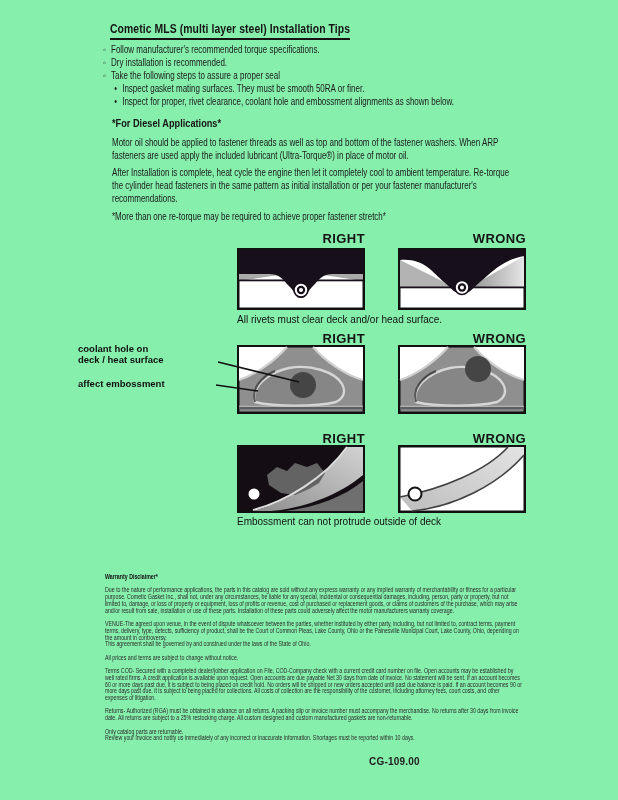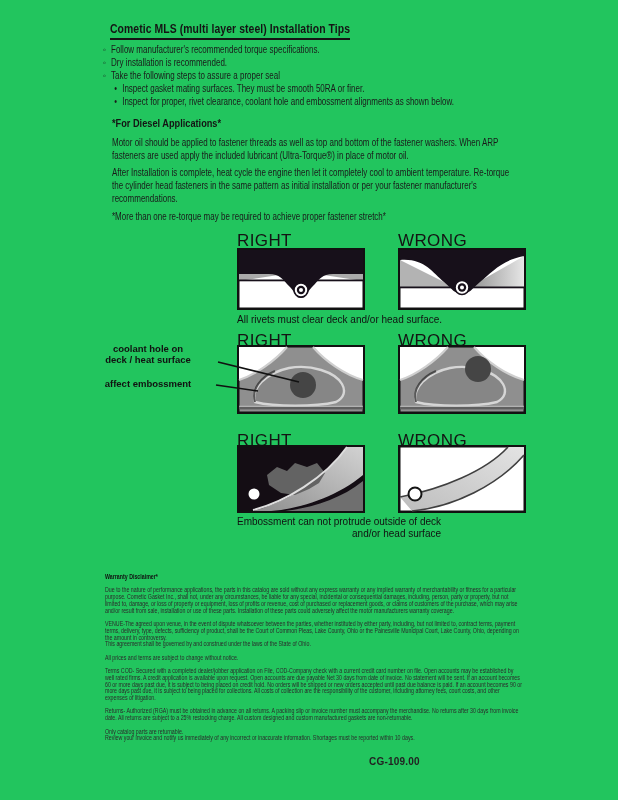--- a/index.html
+++ b/index.html
@@ -1,39 +1,39 @@
 <!DOCTYPE html>
 <html><head>
 <meta charset="utf-8">
 <style>
   * { margin:0; padding:0; box-sizing:border-box; }
   body { background:#ffffff; font-family:"Liberation Sans", sans-serif; }
-  .page { position:relative; width:618px; height:800px; background:#22c55e; overflow:hidden; color:#141414; }
+  .page { position:relative; width:618px; height:800px; background:#86efac; overflow:hidden; color:#141414; }
 
   
   .cx { transform:scaleX(0.8); transform-origin:0 0; }
 
   .abs { position:absolute; }
 
   .title { left:110px; top:21px; font-size:13px; font-weight:bold; letter-spacing:0.1px; }
   .title .t-inner { display:inline-block; border-bottom:2px solid #141414; padding-bottom:2px; white-space:nowrap; }
 
   .bullets { left:103px; top:44px; width:600px; font-size:10px; line-height:12.9px; color:#1a1a1a; }
   .b-row { display:flex; white-space:nowrap; }
   .b-row .mk { width:10px; text-align:left; }
   .b-row.l2 { padding-left:14px; }
 
   .h-diesel { left:112px; top:117px; font-size:11.5px; font-weight:bold; }
   .para { left:112px; font-size:10px; line-height:13.2px; width:505px; color:#1a1a1a; }
   .p1 { top:136px; } .p2 { top:166px; } .p3 { top:210px; }
 
-  .fig-label { width:128px; text-align:left; font-size:17px; font-weight:normal; letter-spacing:0.4px; }
+  .fig-label { width:128px; text-align:right; font-size:13px; font-weight:bold; letter-spacing:0.4px; }
   .caption { font-size:10px; font-weight:normal; color:#111; line-height:12px; white-space:nowrap; }
 
-  .callout { width:140px; text-align:center; font-size:9.5px; font-weight:bold; line-height:11px; color:#111; }
+  .callout { width:140px; text-align:left; font-size:9.5px; font-weight:bold; line-height:11px; color:#111; }
 
   .legal { left:105px; top:574px; width:522px; font-size:6.6px; line-height:6.8px; color:#2b2b2b; }
   .legal p { margin-top:6.5px; }
   .legal p.lh { margin-top:0; font-weight:bold; color:#111; }
   .legal p.tight { margin-top:0; }
 
   .page-code { left:369px; top:756px; font-size:10px; letter-spacing:0.2px; color:#222;font-weight:bold; }
 
   svg { display:block; }
 </style>
@@ -185,23 +185,22 @@
         </linearGradient>
       </defs>
       <rect x="1.25" y="1.25" width="125.5" height="65.5" fill="#ffffff" stroke="#111111" stroke-width="2.5"></rect>
       <path d="M2,52 C44,44 88,26 110,2 L126,2 L126,10 C100,40 56,62 14,66 Z" fill="url(#g3)"></path>
       <path d="M2,52 C44,44 88,26 110,2" stroke="#3f3f3f" stroke-width="1.6" fill="none"></path>
       <path d="M126,10 C100,40 56,62 14,66" stroke="#3f3f3f" stroke-width="1.6" fill="none"></path>
       <circle cx="17" cy="49" r="6.5" fill="#ffffff" stroke="#141414" stroke-width="2"></circle>
     </svg>
   </div>
 
-  <div class="abs caption" style="left:237px; top:516px; white-space:normal;text-align:right;">
+  <div class="abs caption" style="left:237px; top:516px; white-space:normal;">
     <div>Embossment can not protrude outside of deck</div>
-    <div>and/or head surface</div>
   </div>
 
   <div class="abs legal cx">
     <p class="lh">Warranty Disclaimer*</p>
     <p>Due to the nature of performance applications, the parts in this catalog are sold without any express warranty or any implied warranty of merchantability or fitness for a particular purpose.  Cometic Gasket Inc., shall not, under any circumstances, be liable for any special, incidental or consequential damages, including, person, party or property, but not limited to, damage, or loss of property or equipment, loss of profits or revenue, cost of purchased or replacement goods, or claims of customers of the purchase, which may arise and/or result from sale, installation or use of these parts.  Installation of these parts could adversely affect the motor manufacturers warranty coverage.</p>
     <p>VENUE-The agreed upon venue, in the event of dispute whatsoever between the parties, whether instituted by either party, including, but not limited to, contract terms, payment terms, delivery, type, defects, sufficiency of product, shall be the Court of Common Pleas, Lake County, Ohio or the Painesville Municipal Court, Lake County, Ohio, depending on the amount in controversy.</p>
     <p class="tight">This agreement shall be governed by and construed under the laws of the State of Ohio.</p>
     <p>All prices and terms are subject to change without notice.</p>
     <p>Terms COD- Secured with a completed dealer/jobber application on File, COD-Company check with a current credit card number on file.  Open accounts may be established by well rated firms.  A credit application is available upon request.  Open accounts are due payable Net 30 days from date of invoice.  No statement will be sent.  If an account becomes 60 or more days past due, it is subject to being placed on credit hold.  No orders will be shipped or new orders accepted until past due balance is paid.  If an account becomes 90 or more days past due, it is subject to being placed for collections.  All costs of collection are the responsibility of the customer, including attorney fees, court costs, and other expenses of litigation.</p>
     <p>Returns- Authorized (RGA) must be obtained in advance on all returns.  A packing slip or invoice number must accompany the merchandise.  No returns after 30 days from invoice date.  All returns are subject to a 25% restocking charge.  All custom designed and custom manufactured gaskets are non-returnable.</p>

